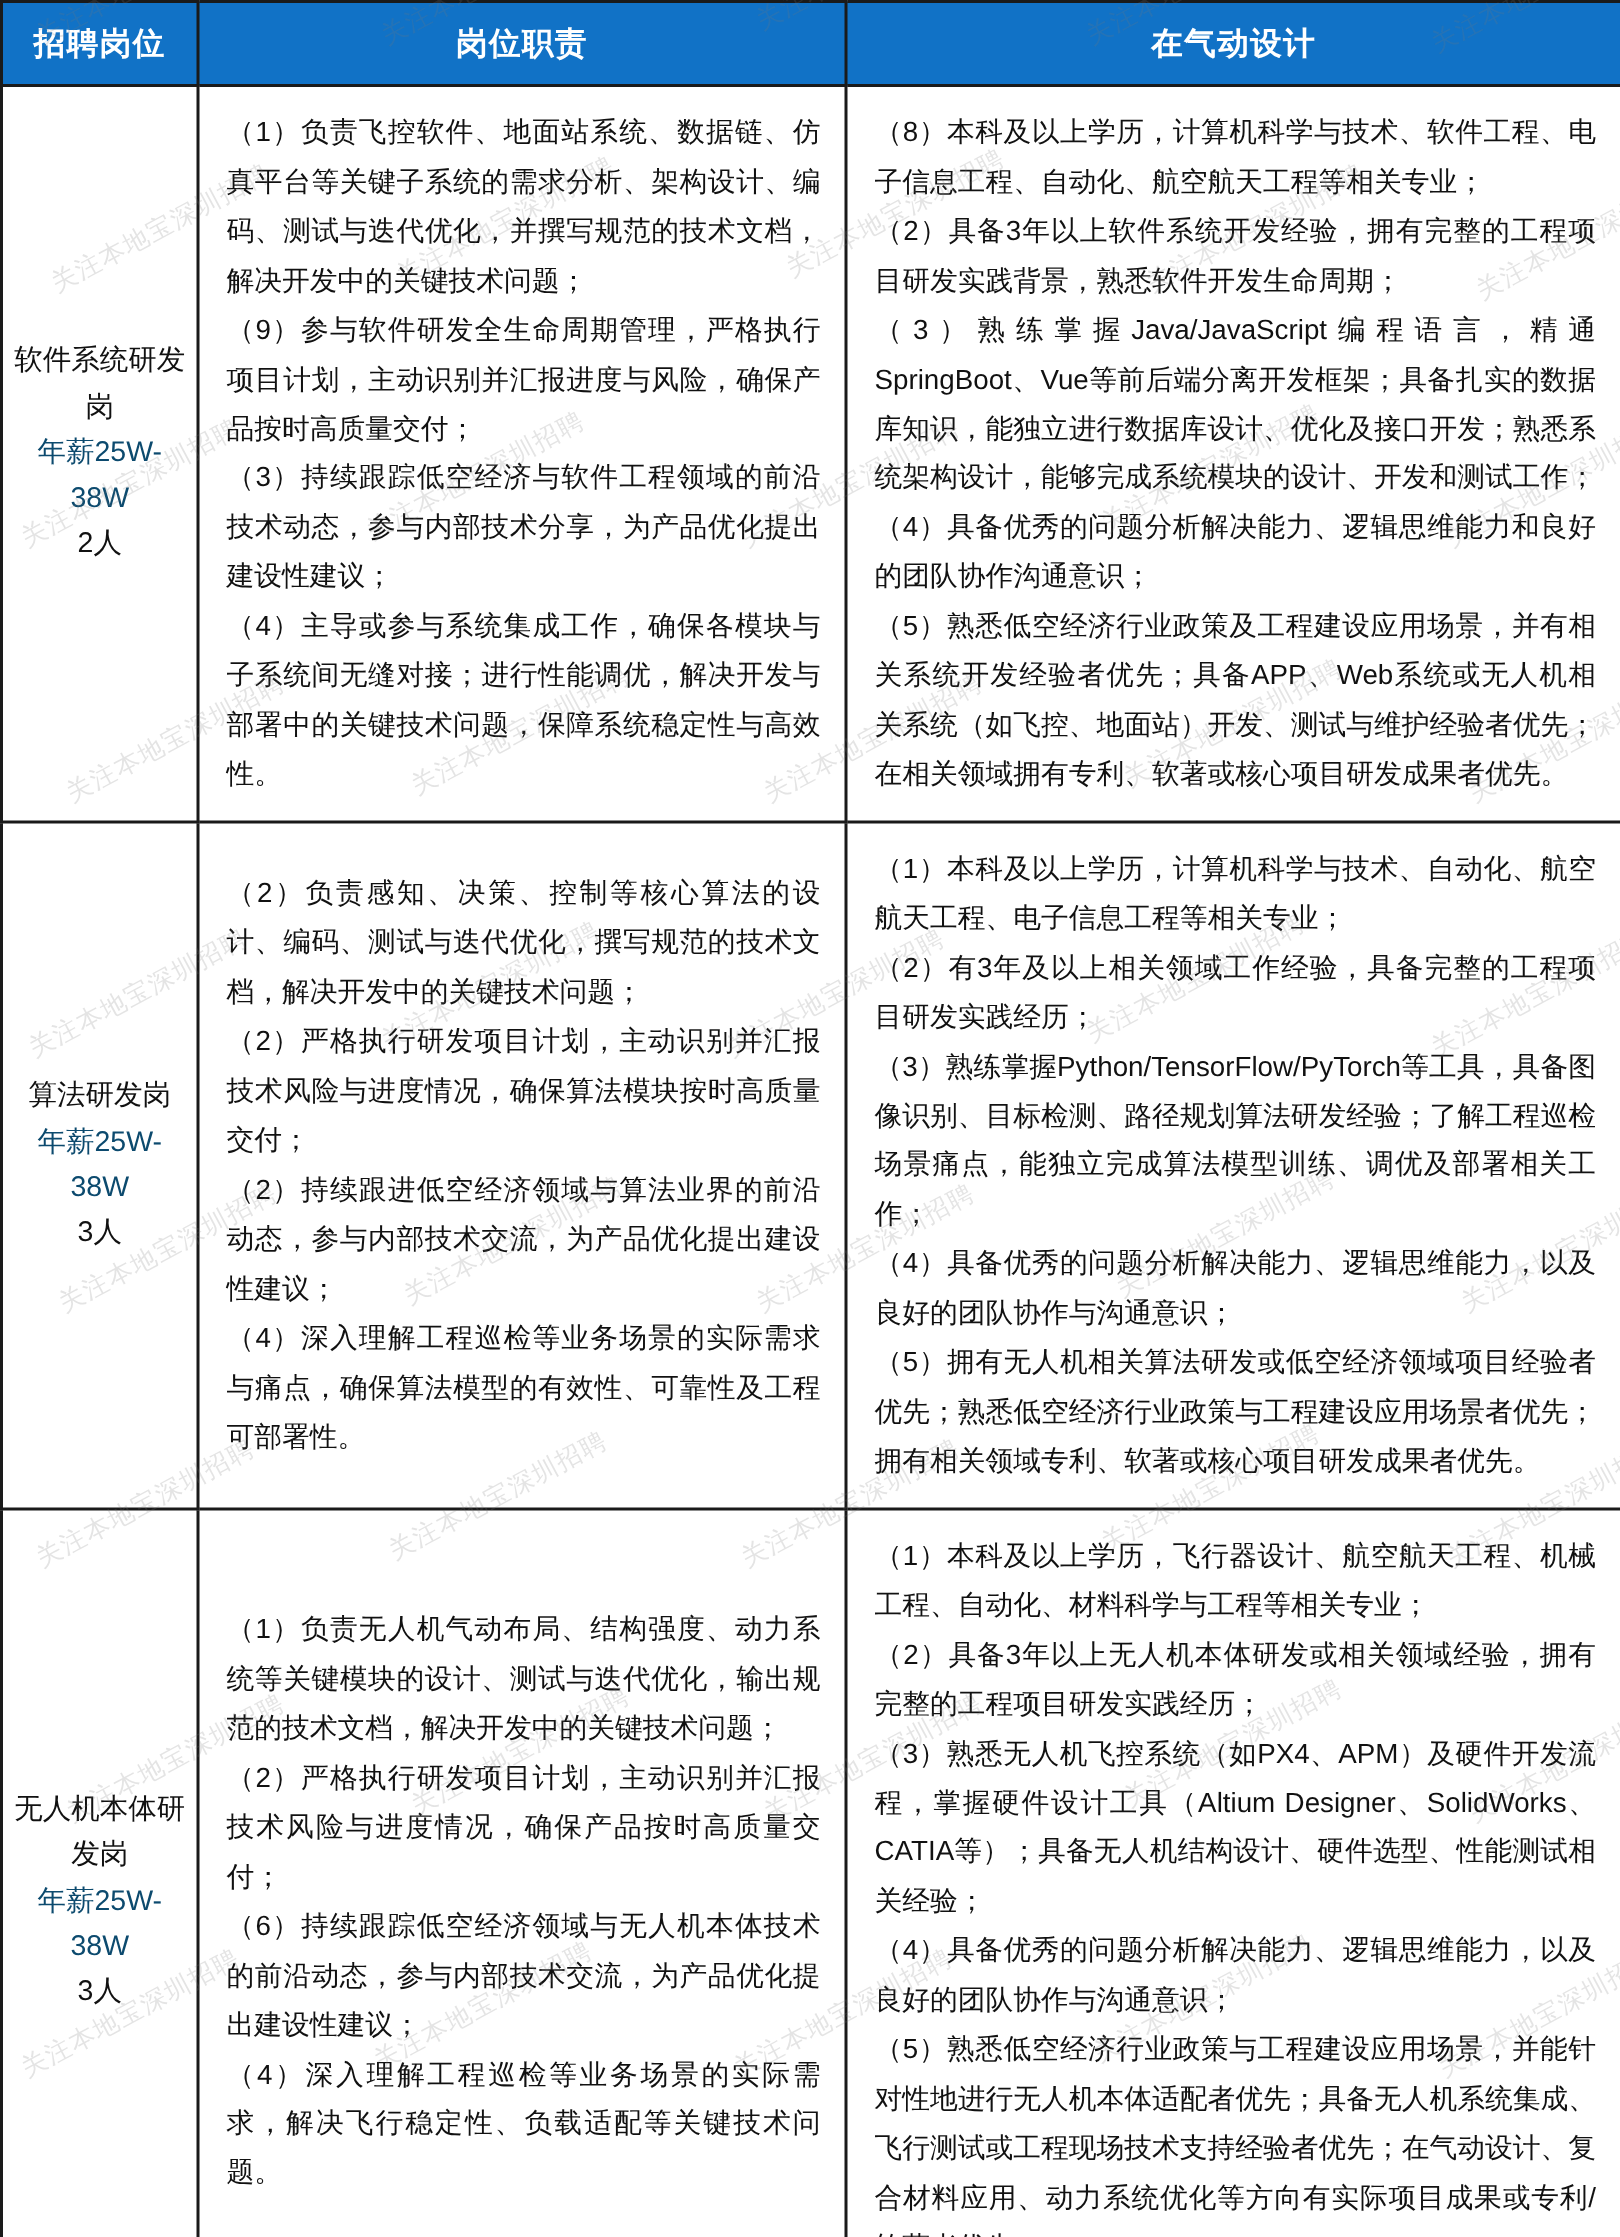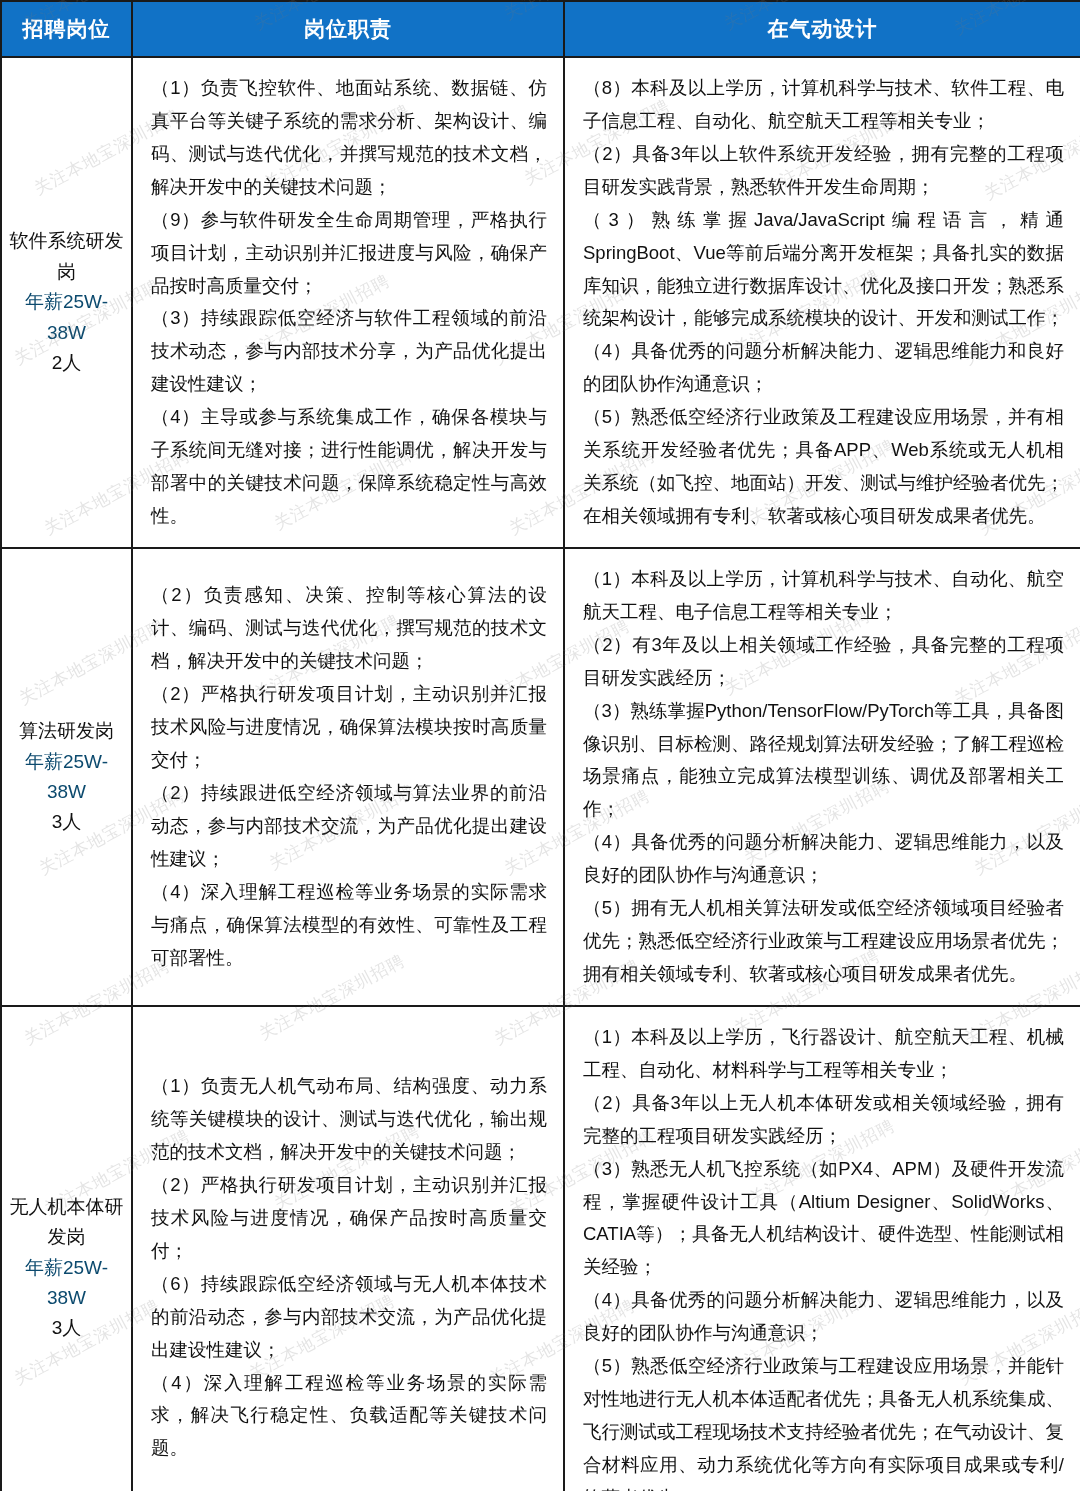--- a/index.html
+++ b/index.html
@@ -39,21 +39,21 @@
   col.c2 { width: 432px; }
   col.c3 { width: 517px; }
 
   td.post {
     text-align: center;
     font-size: 19px;
     line-height: 1.6;
     color: #111;
     padding: 6px 4px;
   }
-  td.post .title { display: block; }
+  td.post .title { display: block; font-family: Liberation Mono, monospace; }
   td.post .salary { display: block; color: #0c4a6e; }
   td.post .count { display: block; color: #111; }
 
   td.cell {
     font-size: 18.5px;
     line-height: 1.78;
     color: #111;
     padding: 14px 16px 14px 18px;
     text-align: justify;
     text-justify: inter-ideograph;

